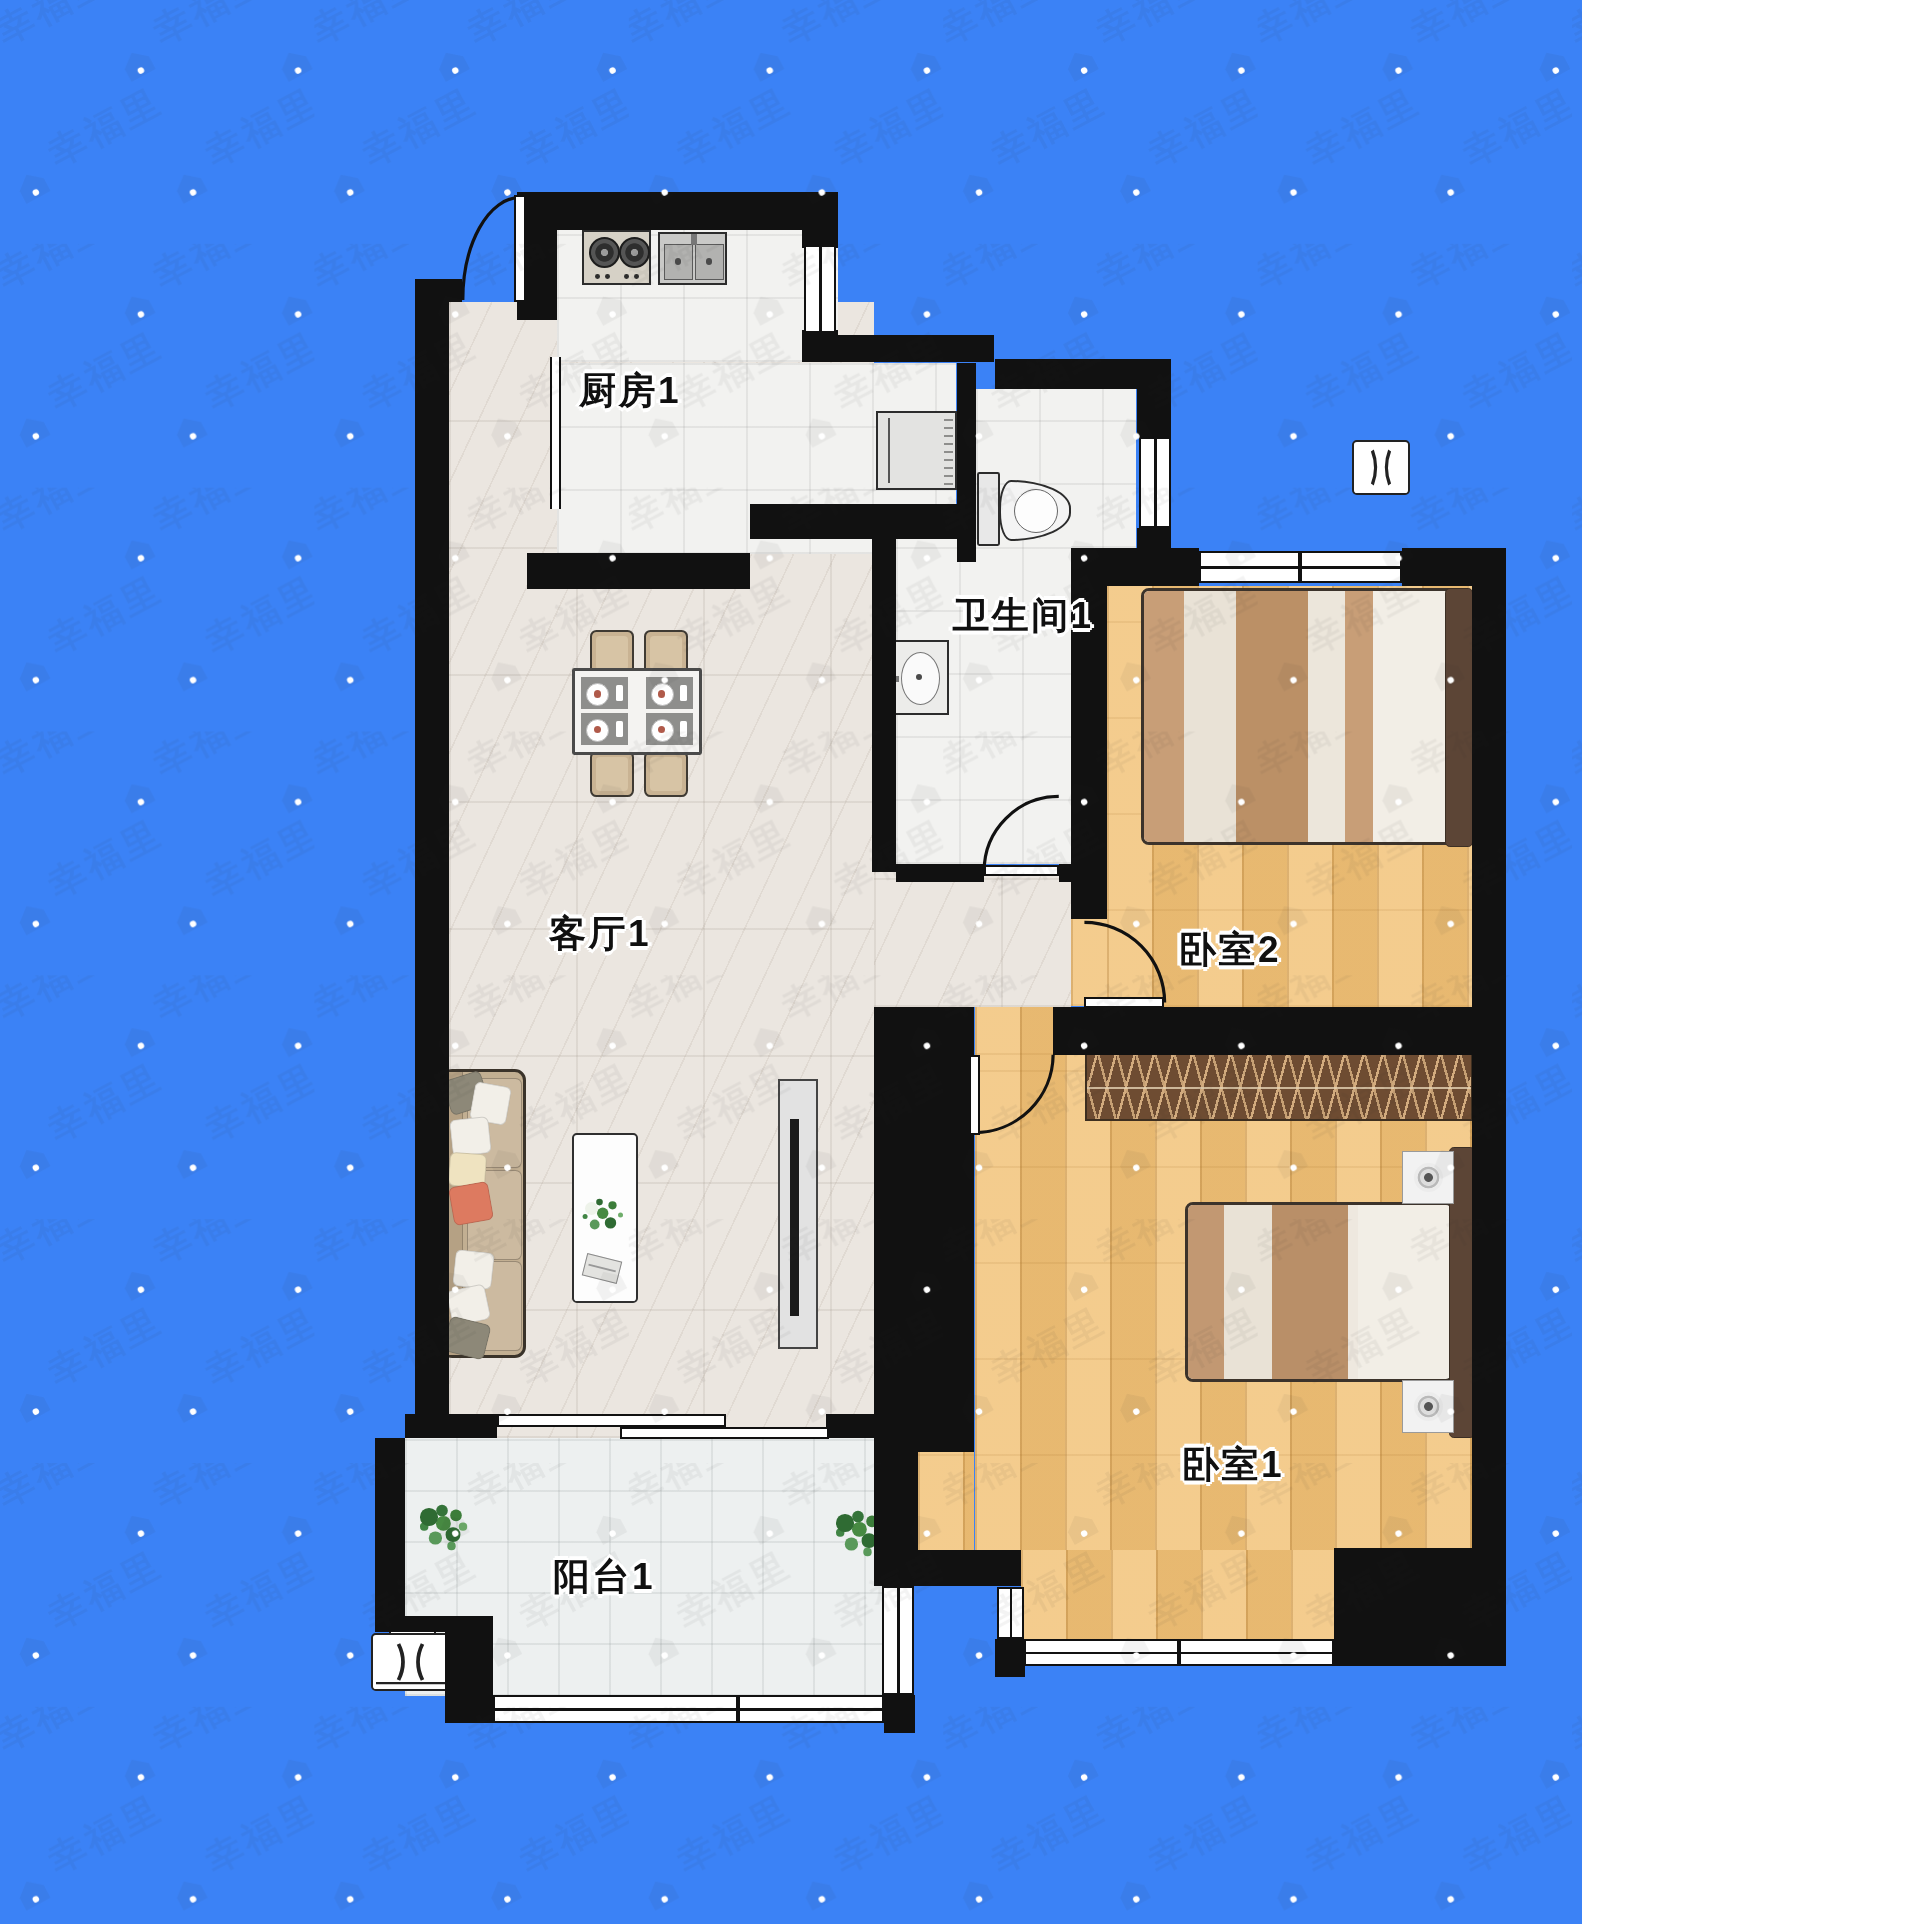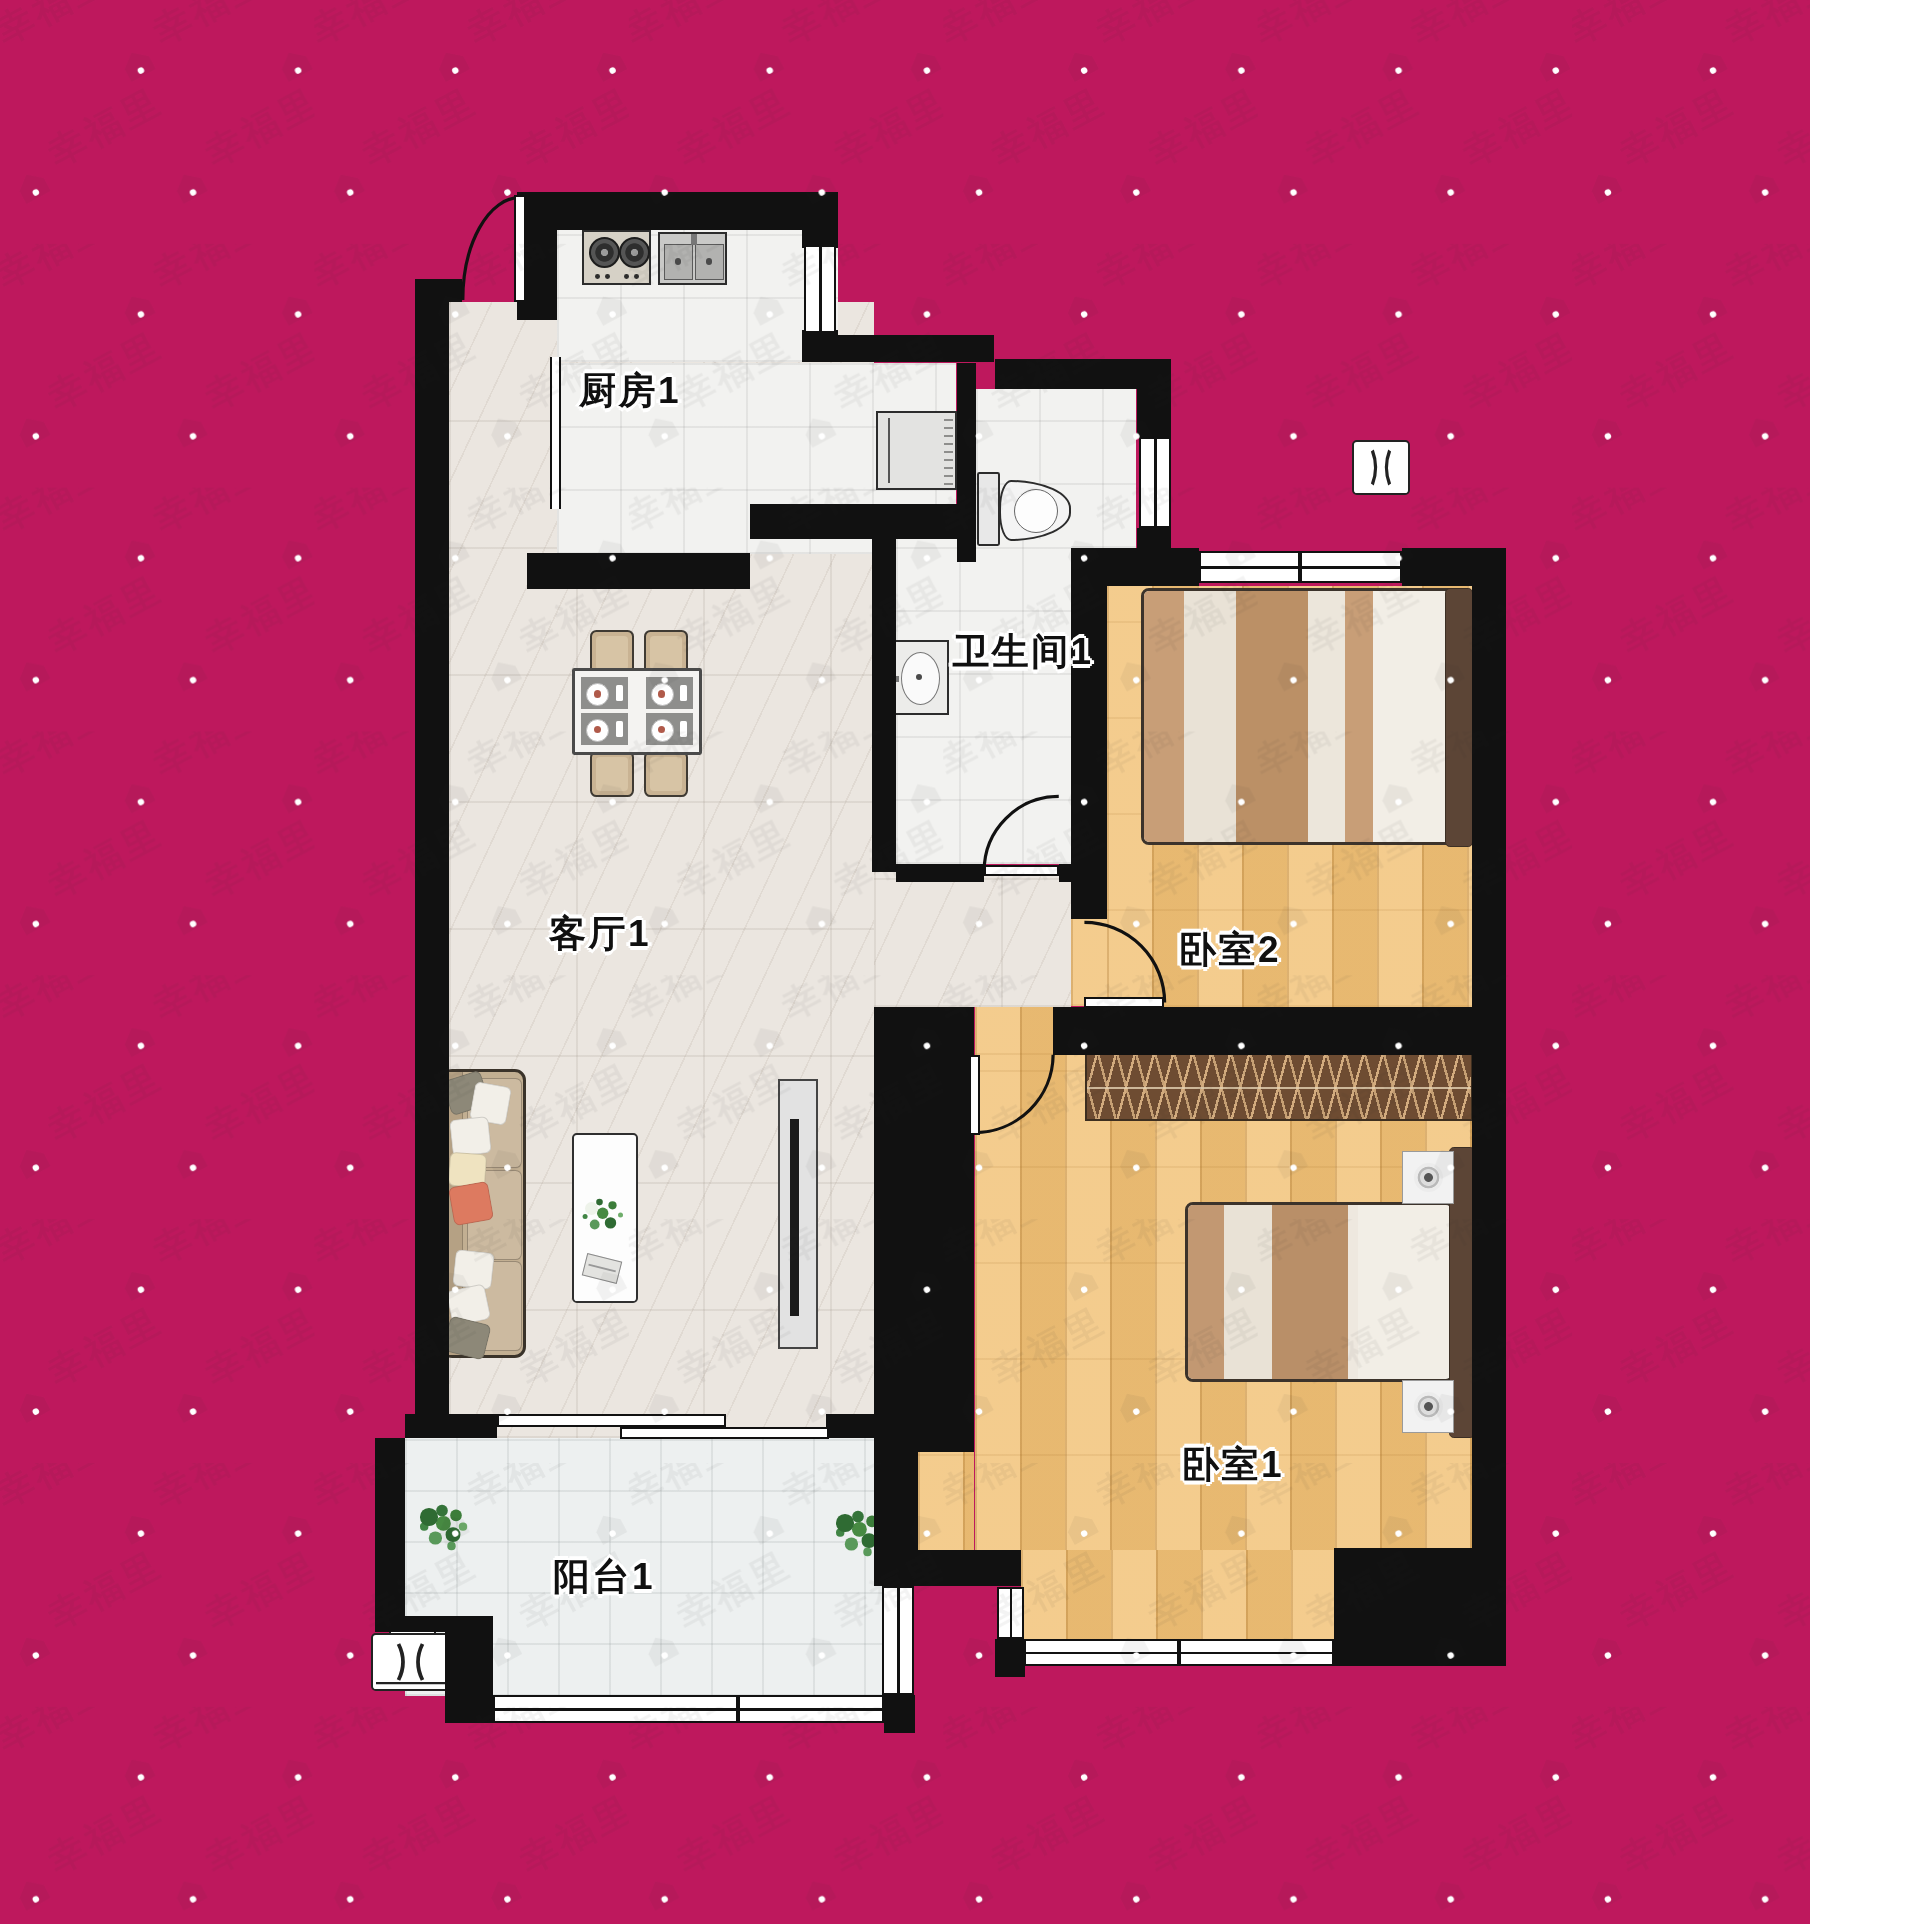--- a/index.html
+++ b/index.html
@@ -1,16 +1,16 @@
 <!DOCTYPE html>
 <html style="font-size:13px"><head>
 <meta charset="utf-8">
 <style>
   html,body{margin:0;padding:0;background:#fff;}
-  .canvas{position:relative;width:1810px;height:1925px;background:#be185d;overflow:hidden;
+  .canvas{position:relative;width:1582px;height:1925px;background:#3b82f6;overflow:hidden;
           font-family:"Liberation Sans","DejaVu Sans",sans-serif;}
   
   .floor{position:absolute;z-index:1;}
   .f-marble{background:
       repeating-linear-gradient(0deg, rgba(150,140,128,.16) 0 1.6px, transparent 1.6px 127px),
       repeating-linear-gradient(90deg, rgba(150,140,128,.16) 0 1.6px, transparent 1.6px 127px),
       repeating-linear-gradient(115deg, rgba(186,174,162,.22) 0 1.6px, transparent 1.6px 38px),
       linear-gradient(#ebe6e0,#ebe6e0);}
   .f-tile{background:
       repeating-linear-gradient(0deg, rgba(120,120,120,.12) 0 1.6px, transparent 1.6px 63px),
@@ -325,20 +325,20 @@
         <g transform="translate(17,224) rotate(-28)">
             <path class="h" d="M0 16 L17 2 L34 16 L34 34 L0 34 Z"></path>
             <circle class="hd" cx="17" cy="27" r="4"></circle>
           </g>
       </pattern>
     </defs>
     <rect width="2400" height="2400" fill="url(#wmp)"></rect>
   </svg>
 
   <div class="rlabel" style="left:630px;top:391px;">厨房1</div>
-  <div class="rlabel" style="left:1023px;top:652px;">卫生间1</div>
+  <div class="rlabel" style="left:1023px;top:616px;">卫生间1</div>
   <div class="rlabel" style="left:1230px;top:950px;">卧室2</div>
   <div class="rlabel" style="left:600px;top:934px;">客厅1</div>
   <div class="rlabel" style="left:1233px;top:1465px;">卧室1</div>
   <div class="rlabel" style="left:604px;top:1577px;">阳台1</div>
 
 </div>
 
 
 </body></html>

